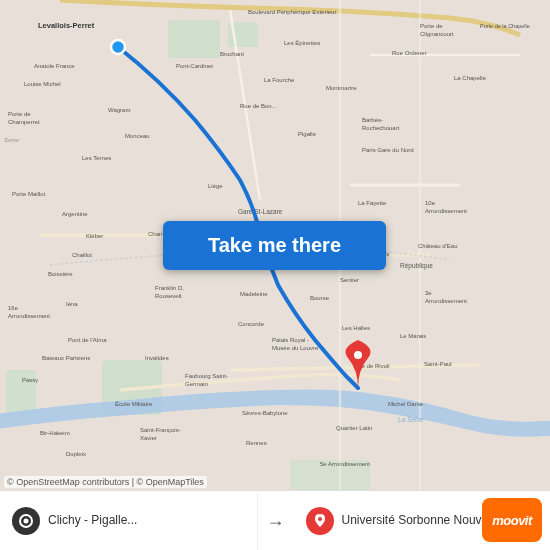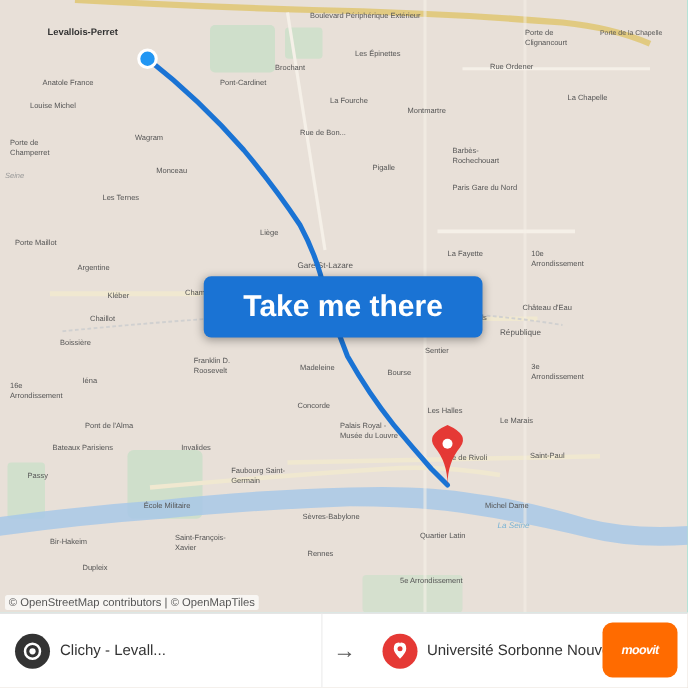--- a/index.html
+++ b/index.html
@@ -24,21 +24,21 @@
     #take-me-there-btn {
       position: absolute;
       top: 221px;
       left: 163px;
       width: 223px;
       height: 49px;
       background: #1a73d4;
       color: white;
       border: none;
       border-radius: 6px;
-      font-size: 24px;
+      font-size: 20px;
       font-weight: bold;
       cursor: pointer;
       display: flex;
       align-items: center;
       justify-content: center;
       box-shadow: 0 2px 8px rgba(0,0,0,0.35);
       z-index: 10;
     }
 
     
@@ -116,21 +116,21 @@
       right: 8px;
       bottom: 8px;
       width: 60px;
       height: 44px;
       background: #ff6b00;
       border-radius: 8px;
       display: flex;
       align-items: center;
       justify-content: center;
       color: white;
-      font-size: 10px;
+      font-size: 13px;
       font-weight: bold;
       font-style: italic;
       letter-spacing: -0.5px;
       z-index: 5;
     }
   </style>
 </head>
 <body>
 
 <div id="map-container">
@@ -257,21 +257,21 @@
 
 <div id="bottom-bar">
 
   <div class="station-item">
     <div class="station-icon">
       <svg width="16" height="16" viewBox="0 0 16 16">
         <circle cx="8" cy="8" r="6" fill="none" stroke="white" stroke-width="2"></circle>
         <circle cx="8" cy="8" r="2.5" fill="white"></circle>
       </svg>
     </div>
-    <div class="station-text">Clichy - Levall...</div>
+    <div class="station-text">Clichy - Pigalle...</div>
   </div>
 
   <div class="arrow-icon">
     →
   </div>
 
   <div class="station-item">
     <div class="station-icon" style="background:#e53935;">
       <svg width="16" height="16" viewBox="0 0 16 16">
         <path d="M8 2 Q8 1 7 1 Q3 1 3 6 Q3 9 8 14 Q13 9 13 6 Q13 1 9 1 Q8 1 8 2Z" fill="white"></path>

